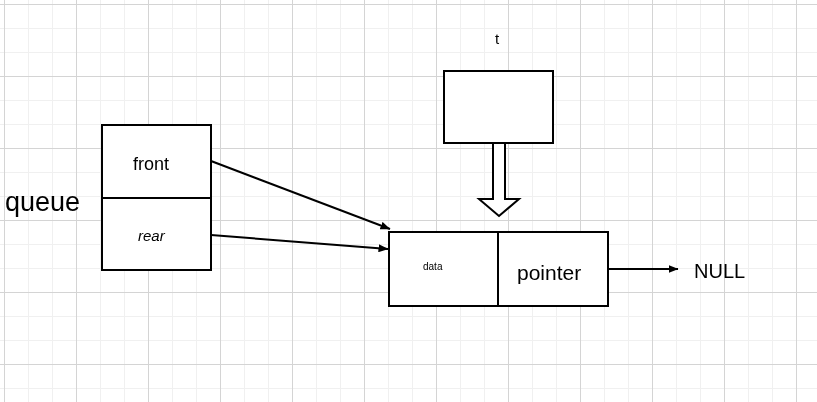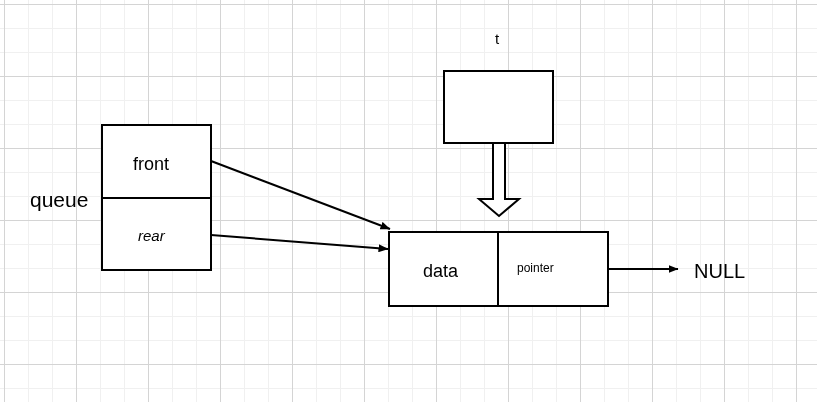--- a/index.html
+++ b/index.html
@@ -28,26 +28,26 @@
     top: 0;
     width: 817px;
     height: 402px;
   }
   .lbl {
     position: absolute;
     color: #000000;
     white-space: nowrap;
     line-height: 1;
   }
-  .lbl-queue { font-size: 21px; left: 30px; top: 189px; }
+  .lbl-queue { font-size: 27px; left: 5px; top: 189px; }
   .lbl-t     { font-size: 15px; left: 495px; top: 31px; }
   .lbl-front { font-size: 18px; left: 133px; top: 155px; }
   .lbl-rear  { font-size: 15px; left: 138px; top: 228px; font-style: italic; }
-  .lbl-data  { font-size: 18px; left: 423px; top: 262px; }
-  .lbl-ptr   { font-size: 12px; left: 517px; top: 262px; }
+  .lbl-data  { font-size: 10px; left: 423px; top: 262px; }
+  .lbl-ptr   { font-size: 21px; left: 517px; top: 262px; }
   .lbl-null  { font-size: 20px; left: 694px; top: 261px; }
 </style>
 </head>
 <body>
 
 <div id="canvas">
 
   <svg class="svg-layer" viewBox="0 0 817 402" xmlns="http://www.w3.org/2000/svg">
     <defs>
       <marker id="arrowhead" markerWidth="10" markerHeight="8" refX="9.5" refY="4" orient="auto" markerUnits="userSpaceOnUse">

